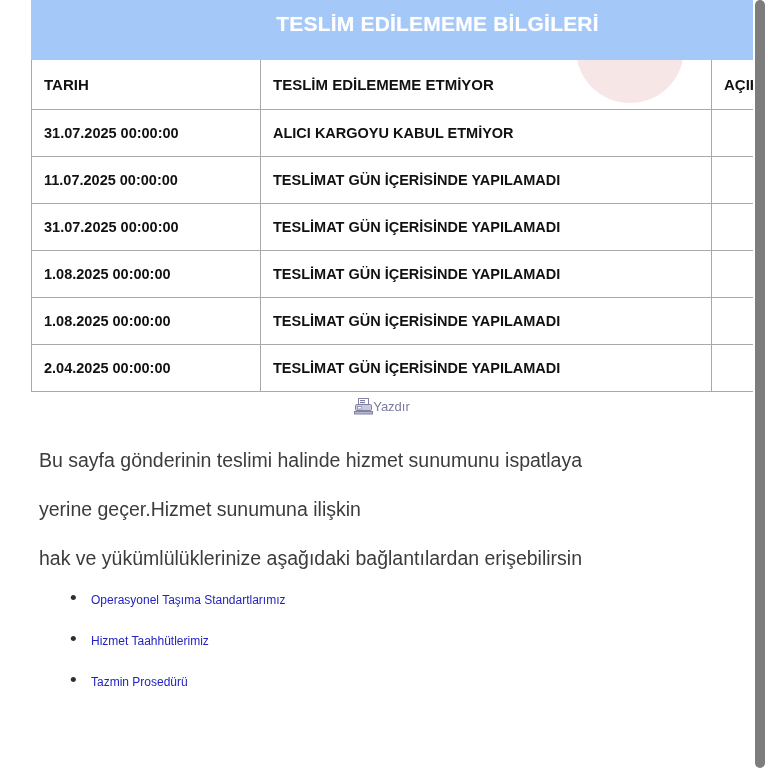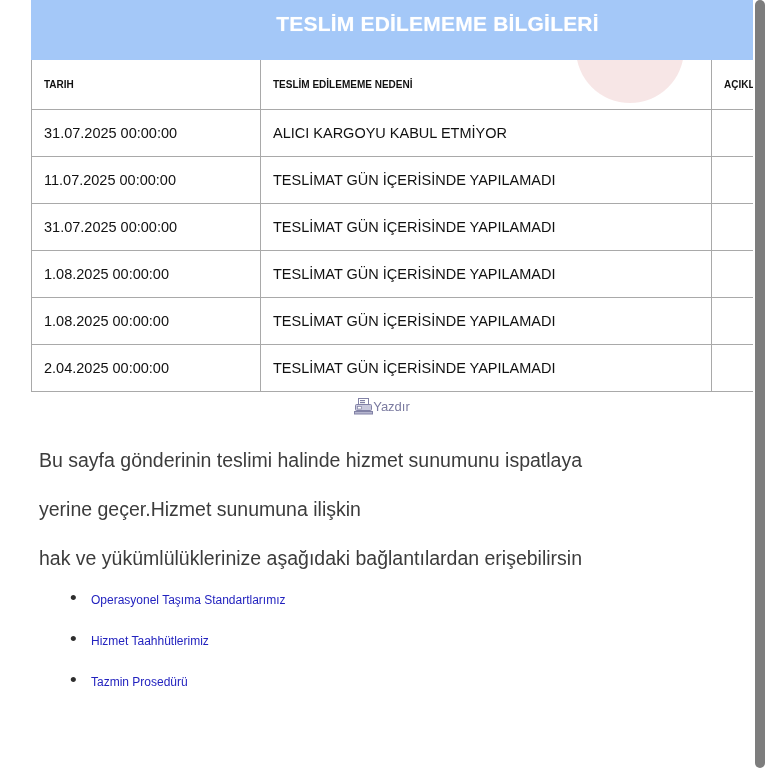--- a/index.html
+++ b/index.html
@@ -75,34 +75,34 @@
     font-weight: bold;
     text-align: center;
     height: 70px;
     letter-spacing: .2px;
     text-shadow: 0 0 1px rgba(255,255,255,.5);
   }
 
   
   tr.head-row th {
     height: 49px;
-    font-size: 10px;
+    font-size: 15px;
     font-weight: bold;
     color: #111111;
     text-align: left;
     background: transparent;
     border-radius: 24px;
   }
 
   
   tr.data-row td {
     height: 46px;
     font-size: 14.5px;
     color: #111111;
-    font-weight: normal;
+    font-weight: bold;
     background: transparent;
     white-space: nowrap;
   }
 
   col.c-date  { width: 229px; }
   col.c-reason{ width: 451px; }
   col.c-note  { width: 132px; }
 
   
   #print-bar {
@@ -213,21 +213,21 @@
         <col class="c-date">
         <col class="c-reason">
         <col class="c-note">
       </colgroup>
       <thead>
         <tr class="title-row">
           <th colspan="3">TESLİM EDİLEMEME BİLGİLERİ</th>
         </tr>
         <tr class="head-row">
           <th>TARIH</th>
-          <th>TESLİM EDİLEMEME NEDENİ</th>
+          <th>TESLİM EDİLEMEME ETMİYOR</th>
           <th>AÇIKLAMA</th>
         </tr>
       </thead>
       <tbody>
         <tr class="data-row">
           <td>31.07.2025 00:00:00</td>
           <td>ALICI KARGOYU KABUL ETMİYOR</td>
           <td></td>
         </tr>
         <tr class="data-row">

